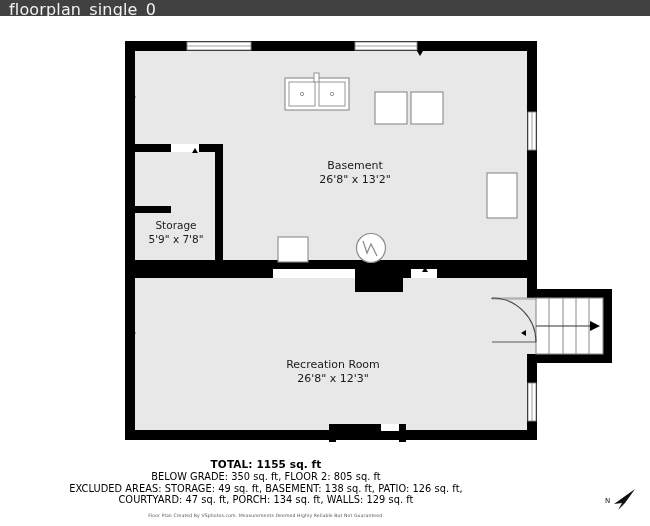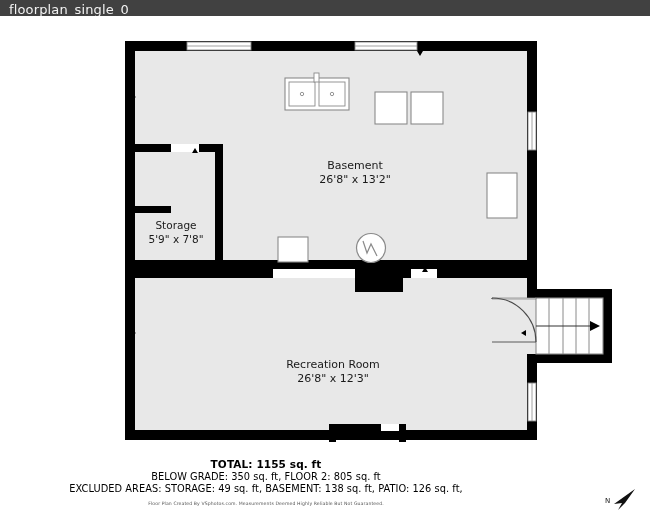--- a/index.html
+++ b/index.html
@@ -16,21 +16,21 @@
     width: 650px; height: 526px;
     background: #ffffff;
   }
 
   
   #titlebar {
     position: absolute; left: 0; top: 0;
     width: 650px; height: 16px;
     background: #414141;
     color: #f2f2f2;
-    font-size: 13px;
+    font-size: 16px;
     line-height: 20px;
     padding-left: 9px;
     letter-spacing: 0.15px;
     white-space: nowrap;
     overflow: hidden;
   }
 
   
   #plan-canvas {
     position: absolute;
@@ -236,20 +236,21 @@
         <text x="296" y="362" text-anchor="middle" font-size="11">26'8" x 12'3"</text>
       </g>
 
     </svg>
   </div>
 
   <div id="caption">
     <div class="cap-total">TOTAL: 1155 sq. ft</div>
     <div class="cap-line">BELOW GRADE: 350 sq. ft, FLOOR 2: 805 sq. ft</div>
     <div class="cap-line">EXCLUDED AREAS: STORAGE: 49 sq. ft, BASEMENT: 138 sq. ft, PATIO: 126 sq. ft,</div>
+    <div class="cap-line">COURTYARD: 47 sq. ft, PORCH: 134 sq. ft, WALLS: 129 sq. ft</div>
     <div class="cap-fine">Floor Plan Created By VSphotos.com. Measurements Deemed Highly Reliable But Not Guaranteed.</div>
   </div>
 
   <div id="north-arrow">
     <svg width="36" height="26" viewBox="0 0 36 26" xmlns="http://www.w3.org/2000/svg">
       <polygon points="33,2 12,17 20,16 16,23 23,16 33,2" fill="#111111"></polygon>
       <text x="3" y="16" font-size="7" font-family="DejaVu Sans, Liberation Sans, sans-serif" fill="#111111">N</text>
     </svg>
   </div>
 

